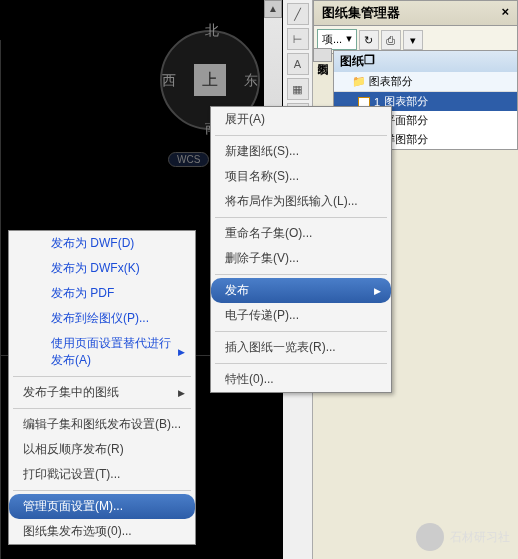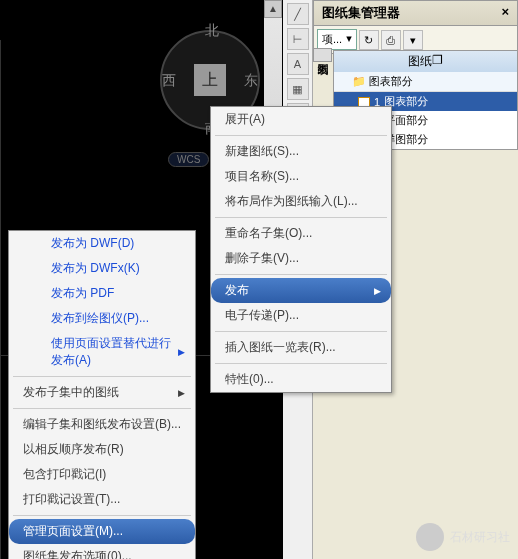--- a/index.html
+++ b/index.html
@@ -37,21 +37,21 @@
 .ssm { position: absolute; left: 30px; top: 0; width: 205px; }
 .ssm-title { background: linear-gradient(#e4e1d0,#d8d4c2); border: 1px solid #999; padding: 3px 8px; font-size: 13px; font-weight: bold; display: flex; justify-content: space-between; gap: 30px; }
 .ssm-toolbar { background: #f5f3e8; border: 1px solid #999; border-top: none; padding: 3px; display: flex; gap: 2px; align-items: center; }
 .ssm-dropdown { background: #fff; border: 1px solid #7a9; padding: 2px 4px; font-size: 11px; display: flex; gap: 4px; }
 .ssm-btn { width: 20px; height: 20px; background: #eee; border: 1px solid #bbb; font-size: 11px; text-align: center; line-height: 18px; }
 
 .ssm-tabs { position: absolute; left: 30px; top: 48px; width: 18px; }
 .ssm-tab { writing-mode: vertical-rl; background: #ddd; border: 1px solid #999; padding: 6px 1px; font-size: 11px; }
 
 .ssm-tree { position: absolute; left: 50px; top: 50px; width: 185px; background: #fff; border: 1px solid #999; }
-.tree-header { background: linear-gradient(#dce8f4,#c5d9ed); padding: 2px 6px; font-size: 12px; font-weight: normal; display: flex; justify-content: center; }
+.tree-header { background: linear-gradient(#dce8f4,#c5d9ed); padding: 2px 6px; font-size: 12px; font-weight: bold; display: flex; justify-content: flex-start; }
 .tree-sub { background: #f0f6fc; padding: 2px 6px 2px 18px; font-size: 11px; border-bottom: 1px solid #ddd; }
 .tree-row { padding: 2px 4px 2px 24px; font-size: 11px; display: flex; align-items: center; gap: 4px; }
 .tree-row.sel { background: #2d5da8; color: #fff; }
 .tree-icon { width: 12px; height: 10px; background: #fc6; border: 1px solid #c80; }
 .tree-row.sel .tree-icon { background: #fff; }
 
 .watermark { position: absolute; right: 8px; bottom: 8px; display: flex; align-items: center; gap: 6px; color: #ddd; font-size: 12px; z-index: 50; }
 .wm-circle { width: 28px; height: 28px; border-radius: 50%; background: #ccc; }
 </style>
 </head>
@@ -133,23 +133,20 @@
   <div class="menu-item">
       <span>发布子集中的图纸</span>
       <span class="arrow-r">▶</span>
     </div>
   <div class="menu-sep"></div>
   <div class="menu-item">
       <span>编辑子集和图纸发布设置(B)...</span>
     </div>
   <div class="menu-item">
       <span>以相反顺序发布(R)</span>
-    </div>
-  <div class="menu-item">
-      <span>包含打印戳记(I)</span>
     </div>
   <div class="menu-item">
       <span>打印戳记设置(T)...</span>
     </div>
   <div class="menu-sep"></div>
   <div class="menu-item highlighted">
       <span>管理页面设置(M)...</span>
     </div>
   <div class="menu-item">
       <span>图纸集发布选项(0)...</span>

